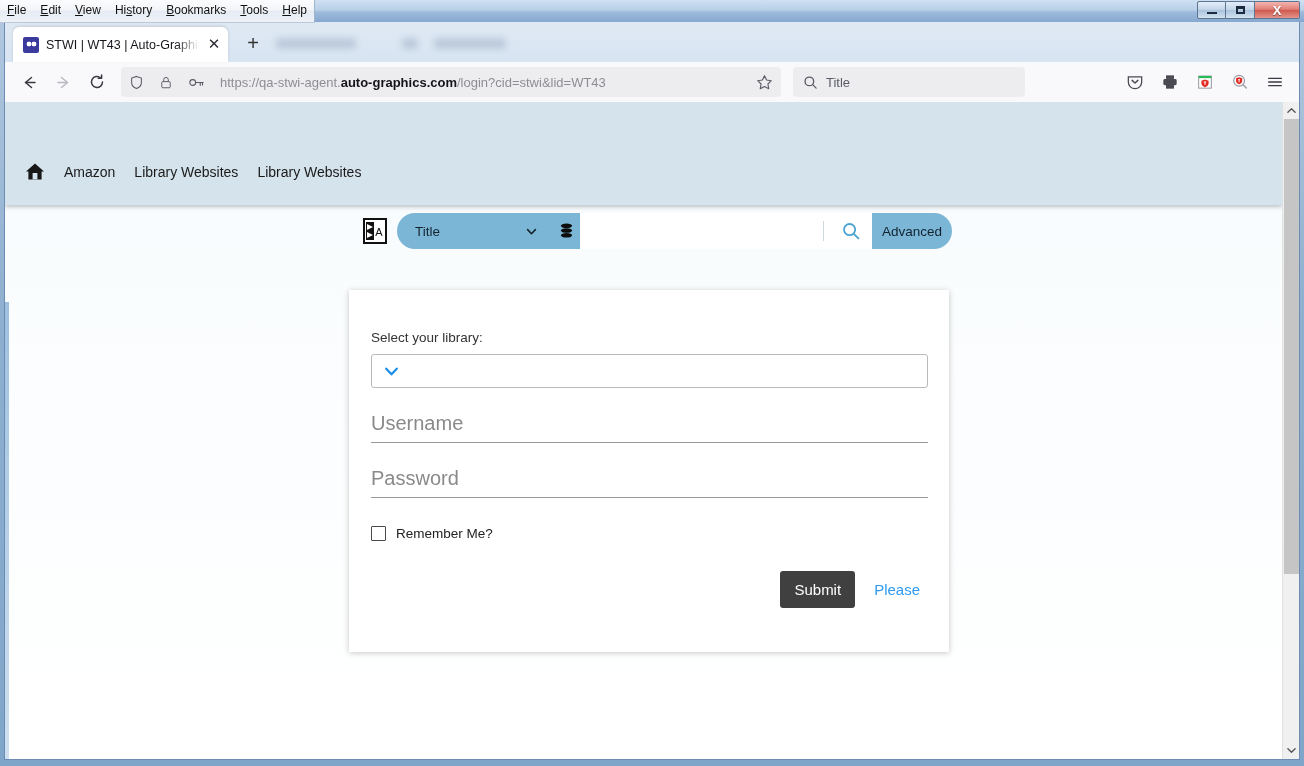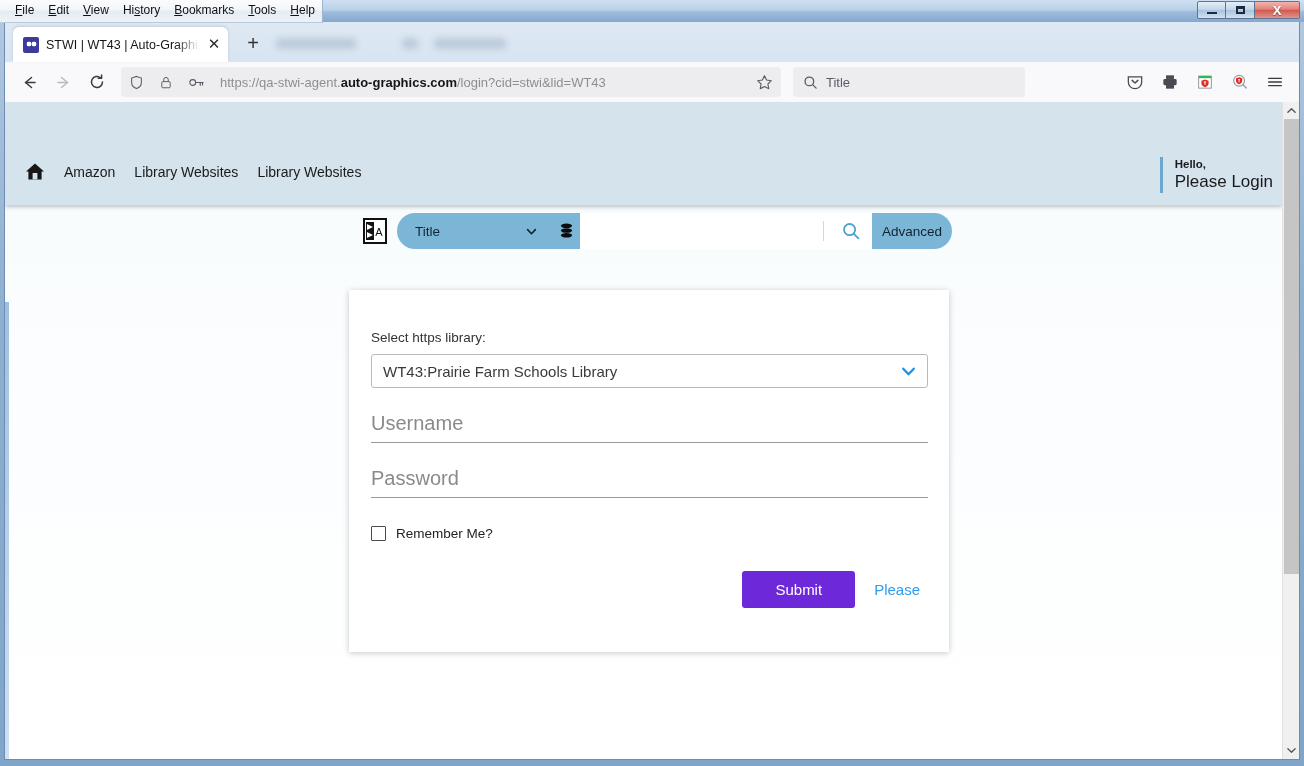--- a/index.html
+++ b/index.html
@@ -19,21 +19,21 @@
 
   
   #titlebar {
     position: absolute; top: 0; left: 0; right: 0; height: 22px;
     background: linear-gradient(to bottom, #cfe0f2 0%, #b9d0e8 45%, #9dbbdc 55%, #86a8cf 100%);
     display: flex; align-items: center;
   }
   #menubar {
     display: flex; align-items: center;
     height: 24px;
-    padding-left: 8px;
+    padding-left: 0;
     background: linear-gradient(to bottom, #fdfdfe 0%, #f2f5f9 48%, #e6ecf4 52%, #eef2f7 100%);
     border-right: 1px solid #9fb6cf;
     border-bottom: 1px solid #b9c9da;
     position: relative; z-index: 3;
   }
   .menu-item {
     font-size: 12px; color: #111;
     padding: 2px 7px 3px 7px;
     white-space: nowrap;
     cursor: default;
@@ -283,23 +283,23 @@
     border: 1.6px solid #4a4a4a; border-radius: 1px;
     background: #fff; cursor: pointer;
   }
   #remember-label { font-size: 13.5px; color: #222; cursor: pointer; }
   #actions {
     display: flex; align-items: center; justify-content: flex-end;
     gap: 11px;
     margin-top: 30px; width: 557px;
   }
   #submit-btn {
-    background: #6d28d9; color: #fff;
+    background: #404040; color: #fff;
     font-size: 15px;
-    padding: 10px 33px;
+    padding: 10px 14px;
     border: none; border-radius: 3px;
     cursor: pointer;
     font-family: inherit;
   }
   #cancel-btn {
     background: none; border: none;
     color: #2e9bf0; font-size: 15px;
     cursor: pointer; padding: 10px 8px;
     font-family: inherit;
   }
@@ -503,30 +503,25 @@
               <svg width="20" height="19" viewBox="0 0 20 19">
                   <path d="M10 1.6 L19 9.4 L16.6 9.4 L16.6 17.4 L3.4 17.4 L3.4 9.4 L1 9.4 Z" fill="#171717"></path>
                   <rect x="7.6" y="11" width="4.8" height="6.4" fill="#d5e3ec"></rect>
                 </svg>
             </span>
             <span class="nav-link">Amazon</span>
             <span class="nav-link">Library Websites</span>
             <span class="nav-link">Library Websites</span>
           </div>
 
-          <div id="user-area">
-            <div id="user-hello">Hello,</div>
-            <div id="user-login">Please Login</div>
-          </div>
         </div>
 
         <div id="login-card">
-          <div id="select-label">Select https library:</div>
+          <div id="select-label">Select your library:</div>
           <div id="library-select">
-            <span class="val">WT43:Prairie Farm Schools Library</span>
             <svg width="17" height="17" viewBox="0 0 18 18">
                 <path d="M3.4 6 L9 12 L14.6 6" fill="none" stroke="#1e90e8" stroke-width="2.4" stroke-linecap="round" stroke-linejoin="round"></path>
               </svg>
           </div>
 
           <div class="field">
             <span class="ph">Username</span>
           </div>
 
           <div class="field">

